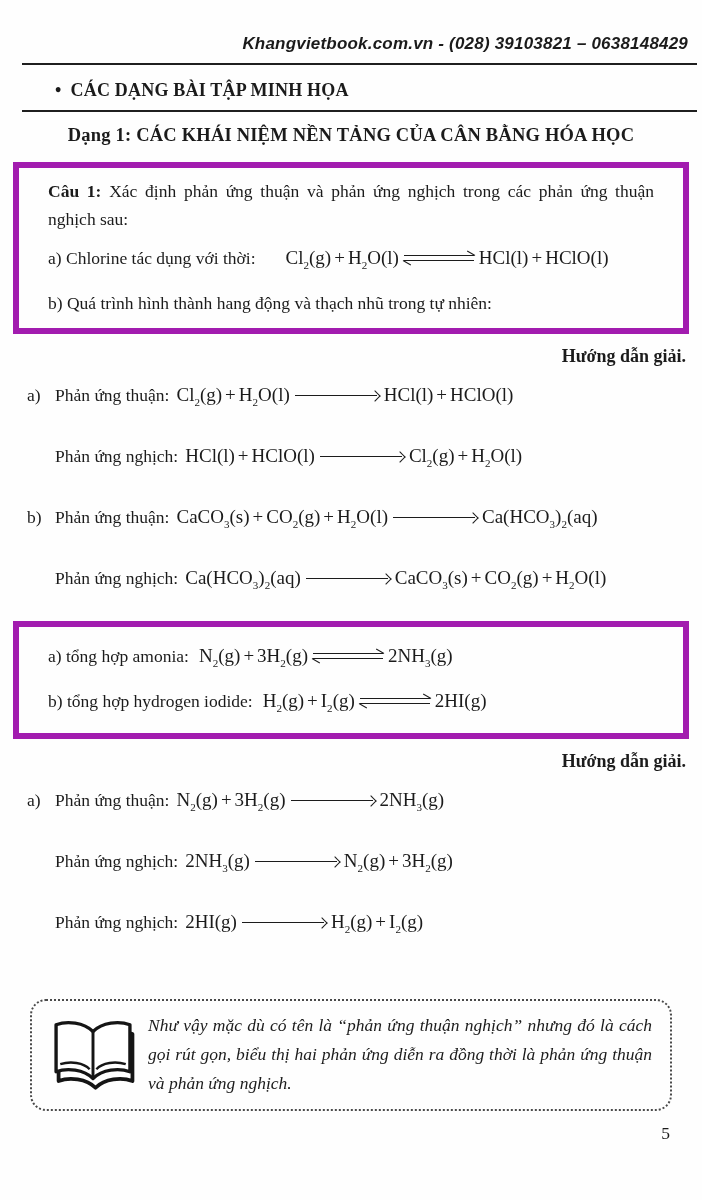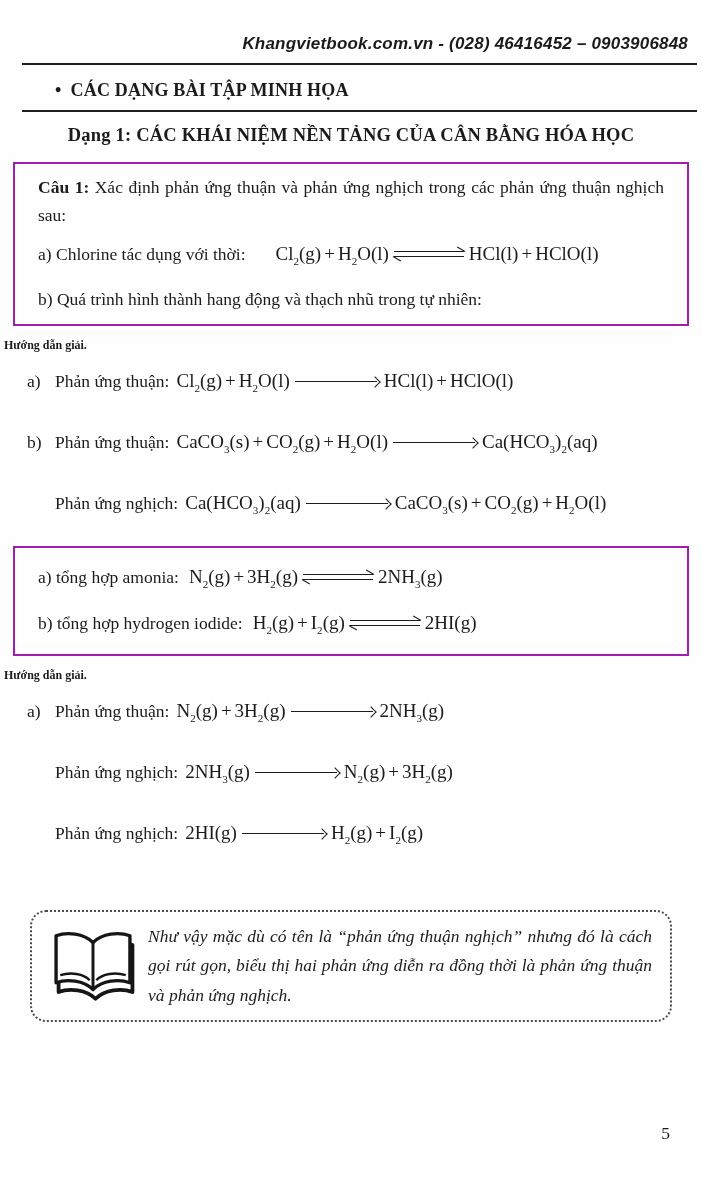--- a/index.html
+++ b/index.html
@@ -13,22 +13,22 @@
     padding:34px 14px 0 0; text-align:right;
     font-family:"Liberation Sans","DejaVu Sans",sans-serif;
     font-style:italic; font-weight:bold; font-size:17px; letter-spacing:.2px;
   }
   .rule{height:0;border:none;border-top:2px solid #1f1f1f;margin:9px 5px 0 22px;}
   .bullet-head{margin:15px 0 0 55px;font-weight:bold;font-size:18px;letter-spacing:.2px;}
   .bullet-head .bullet{margin-right:9px;}
   .dang-title{margin:13px 0 0;text-align:center;font-size:18.5px;font-weight:bold;letter-spacing:.2px;}
   
   .cau-box{
-    margin:16px 13px 0 13px; border:2px solid #a21caf;
-    padding:5px 23px 10px; font-size:17.5px;
+    margin:16px 13px 0 13px; border:6px solid #a21caf;
+    padding:5px 29px 10px; font-size:17.5px;
   }
   .cau-box .prompt{margin:4px 0 0;line-height:1.62;text-align:justify;}
   .cau-box .prompt b{font-weight:bold;}
   .cau-box .item{margin:9px 0 0;line-height:30px;white-space:nowrap;}
   
   .eq{font-size:19px;white-space:nowrap;}
   .eq sub{font-size:0.58em;}
   .eq .plus{margin:0 3px;}
   .eq-gap{margin-left:30px;}
   .eq-gap-sm{margin-left:10px;}
@@ -38,42 +38,42 @@
   .arr-r::after{content:'';position:absolute;right:1px;top:3px;width:7px;height:7px;
     border-top:1.6px solid #1c1c1c;border-right:1.6px solid #1c1c1c;transform:rotate(45deg);}
   .arr-eq{width:72px;height:15px;}
   .arr-eq .eq-t,.arr-eq .eq-b{position:absolute;left:1px;right:1px;height:0;border-top:1.6px solid #1c1c1c;}
   .arr-eq .eq-t{top:4px;} .arr-eq .eq-b{top:9px;}
   .arr-eq .eq-t::after{content:'';position:absolute;right:-1px;top:-1px;width:9px;height:0;
     border-top:1.6px solid #1c1c1c;transform-origin:right center;transform:rotate(30deg);}
   .arr-eq .eq-b::after{content:'';position:absolute;left:-1px;top:-1px;width:9px;height:0;
     border-top:1.6px solid #1c1c1c;transform-origin:left center;transform:rotate(30deg);}
   
-  .sol-heading{margin:12px 4px 8px;text-align:left;font-weight:bold;font-size:12px;}
+  .sol-heading{margin:12px 16px 8px;text-align:right;font-weight:bold;font-size:18px;}
   .sol-rows{margin-left:27px;}
   .sol-row{margin:0 0 14px 0;line-height:40px;white-space:nowrap;font-size:17.5px;}
   .sol-marker{display:inline-block;width:28px;}
   .sol-label{margin-right:7px;}
   
   .note-box{
     margin:50px 30px 0 30px; border:2px dotted #4a4a4a; border-radius:16px;
     padding:10px 18px 10px 14px; display:flex; align-items:center; gap:8px;
     box-sizing:border-box;
   }
   .note-icon{flex:0 0 auto;display:block;}
   .note-text{margin:0;font-style:italic;font-size:17.5px;line-height:1.68;text-align:justify;}
   .page-number{position:absolute;right:32px;bottom:56px;font-size:17.5px;}
 </style>
 </head>
 <body>
 
 <div class="page">
 
   <div class="header">
-    <span>Khangvietbook.com.vn - (028) 46416452 – 0903906848</span>
+    <span>Khangvietbook.com.vn - (028) 39103821 – 0638148429</span>
   </div>
   <hr class="rule">
 
   <div class="bullet-head">
     <span class="bullet">•</span><span>CÁC DẠNG BÀI TẬP MINH HỌA</span>
   </div>
   <hr class="rule">
 
   <div class="dang-title">Dạng 1: CÁC KHÁI NIỆM NỀN TẢNG CỦA CÂN BẰNG HÓA HỌC</div>
 
@@ -87,20 +87,23 @@
     </p>
     <p class="item">
       <span>b) Quá trình hình thành hang động và thạch nhũ trong tự nhiên:</span>
     </p>
   </div>
 
   <div class="sol-heading">Hướng dẫn giải.</div>
   <div class="sol-rows">
     <div class="sol-row">
       <span class="sol-marker">a)</span><span class="sol-label">Phản ứng thuận:</span><span class="eq">Cl<sub>2</sub>(g)<span class="plus">+</span>H<sub>2</sub>O(l)<span class="arr arr-r"></span>HCl(l)<span class="plus">+</span>HClO(l)</span>
+    </div>
+    <div class="sol-row">
+      <span class="sol-marker"></span><span class="sol-label">Phản ứng nghịch:</span><span class="eq">HCl(l)<span class="plus">+</span>HClO(l)<span class="arr arr-r"></span>Cl<sub>2</sub>(g)<span class="plus">+</span>H<sub>2</sub>O(l)</span>
     </div>
     <div class="sol-row">
       <span class="sol-marker">b)</span><span class="sol-label">Phản ứng thuận:</span><span class="eq">CaCO<sub>3</sub>(s)<span class="plus">+</span>CO<sub>2</sub>(g)<span class="plus">+</span>H<sub>2</sub>O(l)<span class="arr arr-r"></span>Ca(HCO<sub>3</sub>)<sub>2</sub>(aq)</span>
     </div>
     <div class="sol-row">
       <span class="sol-marker"></span><span class="sol-label">Phản ứng nghịch:</span><span class="eq">Ca(HCO<sub>3</sub>)<sub>2</sub>(aq)<span class="arr arr-r"></span>CaCO<sub>3</sub>(s)<span class="plus">+</span>CO<sub>2</sub>(g)<span class="plus">+</span>H<sub>2</sub>O(l)</span>
     </div>
   </div>
 
   <div class="cau-box">

